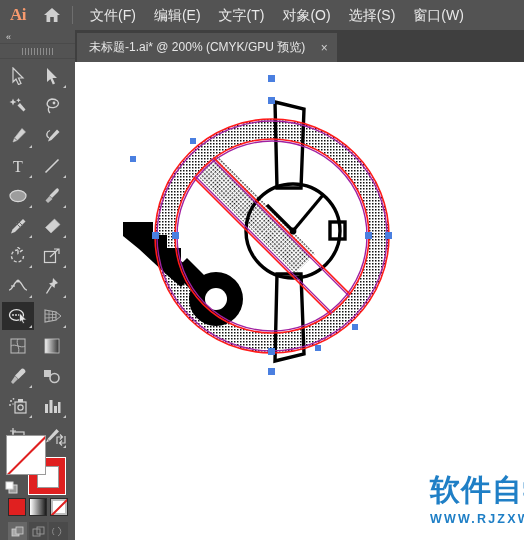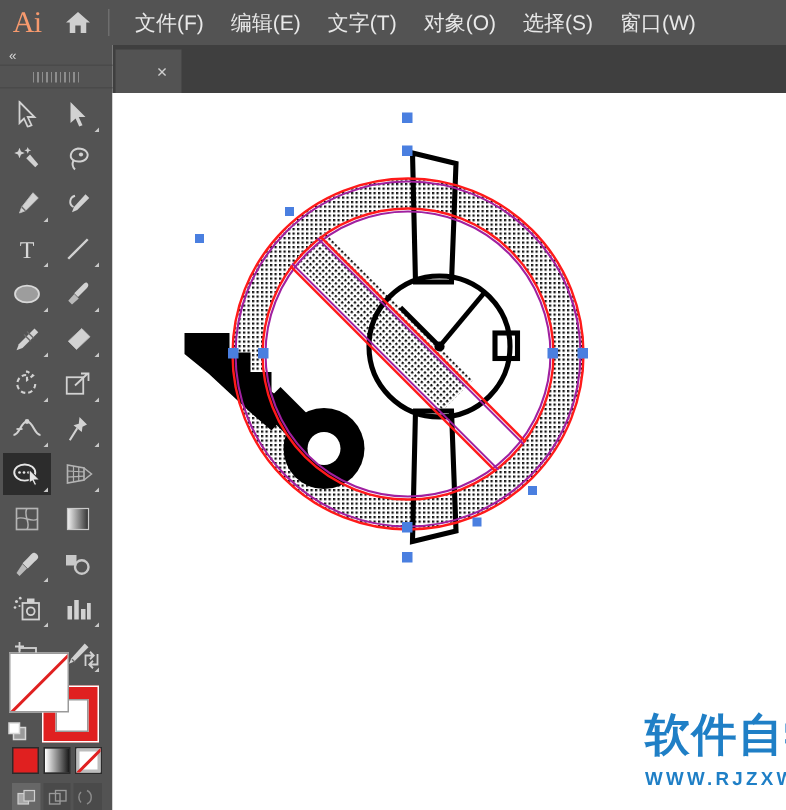--- a/index.html
+++ b/index.html
@@ -11,21 +11,21 @@
   }
   #app{position:relative;width:524px;height:540px;}
 
   
   .menubar{
     position:absolute;left:0;top:0;width:524px;height:30px;
     background:#535353;display:flex;align-items:center;
   }
   .ai-logo{
     width:36px;height:30px;display:flex;align-items:center;justify-content:center;
-    color:#f79a6e;font-size:20px;font-weight:normal;font-family:"Liberation Serif","DejaVu Serif",serif;
+    color:#f79a6e;font-size:17px;font-weight:bold;font-family:"Liberation Serif","DejaVu Serif",serif;
     letter-spacing:-0.5px;
   }
   .home-icon{
     width:32px;height:30px;display:flex;align-items:center;justify-content:center;
   }
   .menu-sep{width:1px;height:18px;background:#6e6e6e;margin:0 8px 0 4px;}
   .menu-items{display:flex;align-items:center;}
   .menu-item{
     color:#e8e8e8;font-size:14px;padding:0 9px;line-height:30px;white-space:nowrap;cursor:default;
   }
@@ -154,20 +154,21 @@
       <div class="menu-item">编辑(E)</div>
       <div class="menu-item">文字(T)</div>
       <div class="menu-item">对象(O)</div>
       <div class="menu-item">选择(S)</div>
       <div class="menu-item">窗口(W)</div>
     </div>
   </div>
 
   <div class="tabbar">
     <div class="doc-tab">
+      <span class="doc-tab-title">未标题-1.ai* @ 200% (CMYK/GPU 预览)</span>
       <span class="tab-close">×</span>
     </div>
   </div>
 
   <div class="toolbar">
     <div class="tb-collapse">
       <span>«</span>
     </div>
     <div class="tb-grip">
         <i></i>

